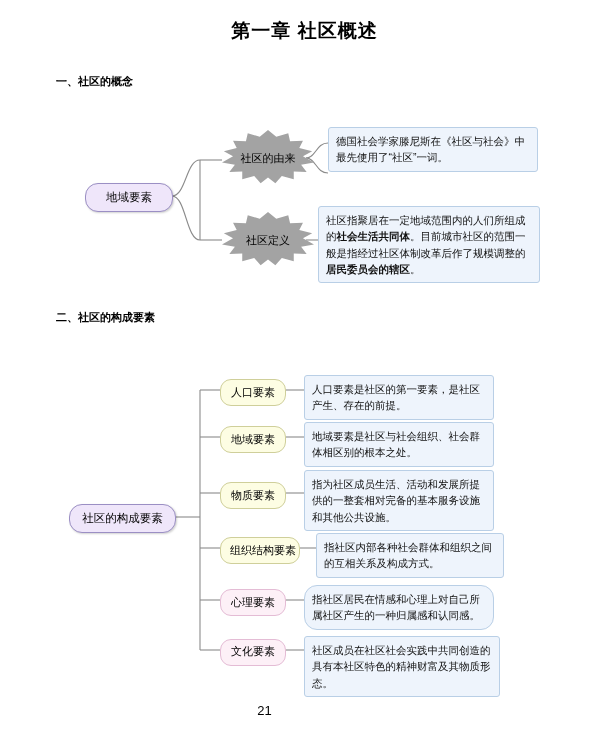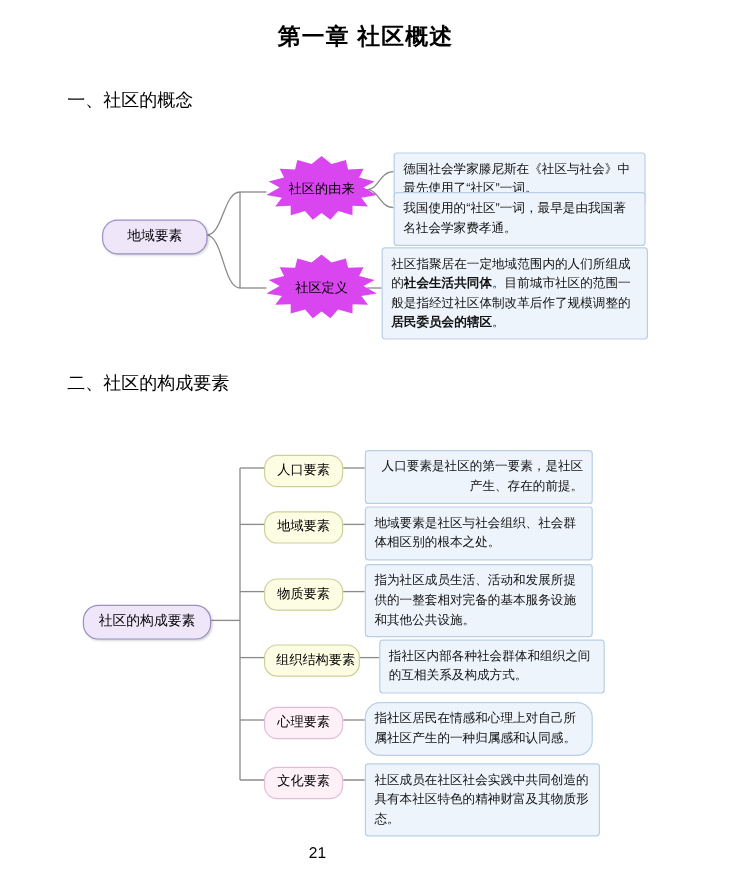--- a/index.html
+++ b/index.html
@@ -25,22 +25,22 @@
     top: 18px;
     left: 0;
     width: 609px;
     text-align: center;
     font-size: 19px;
     font-weight: bold;
     letter-spacing: 1px;
   }
   .section-head {
     position: absolute;
-    font-size: 15px;
-    font-weight: normal;
+    font-size: 11px;
+    font-weight: bold;
     left: 56px;
   }
   #sec1-head { top: 74px; }
   #sec2-head { top: 310px; }
 
   .page-num {
     position: absolute;
     bottom: 24px;
     left: 0;
     width: 529px;
@@ -76,21 +76,21 @@
   }
   .star-node {
     width: 92px;
     height: 56px;
     display: flex;
     align-items: center;
     justify-content: center;
     text-align: center;
     font-size: 11px;
     color: #000;
-    background: #d946ef;
+    background: #a3a3a3;
     clip-path: polygon(
       50% 0%, 59% 12%, 72% 6%, 74% 20%, 88% 19%, 84% 32%,
       98% 38%, 88% 47%, 100% 58%, 86% 62%, 92% 75%, 78% 74%,
       78% 88%, 65% 82%, 58% 95%, 50% 85%, 42% 95%, 35% 82%,
       22% 88%, 22% 74%, 8% 75%, 14% 62%, 0% 58%, 12% 47%,
       2% 38%, 16% 32%, 12% 19%, 26% 20%, 28% 6%, 41% 12%
     );
   }
   .leaf-node {
     background: #fdfde3;
@@ -157,36 +157,35 @@
   </svg>
 
   <div class="node root-node" style="left:85px; top:183px; width:88px;">地域要素</div>
 
   <div class="node star-node" style="left:222px; top:130px;">社区的由来</div>
 
   <div class="node star-node" style="left:222px; top:212px;">社区定义</div>
 
   <div class="node text-box" style="left:328px; top:127px; width:210px;">德国社会学家滕尼斯在《社区与社会》中最先使用了“社区”一词。</div>
 
-  <div class="node text-box" style="left:328px; top:160px; width:210px;">我国使用的“社区”一词，最早是由我国著名社会学家费孝通。</div>
 
   <div class="node text-box" style="left:318px; top:206px; width:222px;">社区指聚居在一定地域范围内的人们所组成的<b>社会生活共同体</b>。目前城市社区的范围一般是指经过社区体制改革后作了规模调整的<b>居民委员会的辖区</b>。</div>
 
   <div class="section-head" id="sec2-head">二、社区的构成要素</div>
 
   <div class="node root-node" style="left:69px; top:504px; width:107px;">社区的构成要素</div>
 
   <div class="node leaf-node" style="left:220px; top:379px; width:66px;">人口要素</div>
   <div class="node leaf-node" style="left:220px; top:426px; width:66px;">地域要素</div>
   <div class="node leaf-node" style="left:220px; top:482px; width:66px;">物质要素</div>
   <div class="node leaf-node" style="left:220px; top:537px; width:80px;">组织结构要素</div>
   <div class="node leaf-node leaf-pink" style="left:220px; top:589px; width:66px;">心理要素</div>
   <div class="node leaf-node leaf-pink" style="left:220px; top:639px; width:66px;font-family:Liberation Mono, monospace;">文化要素</div>
 
-  <div class="node text-box" style="left:304px; top:375px; width:190px;text-align:right;">人口要素是社区的第一要素，是社区产生、存在的前提。</div>
+  <div class="node text-box" style="left:304px; top:375px; width:190px;">人口要素是社区的第一要素，是社区产生、存在的前提。</div>
   <div class="node text-box" style="left:304px; top:422px; width:190px;">地域要素是社区与社会组织、社会群体相区别的根本之处。</div>
   <div class="node text-box" style="left:304px; top:470px; width:190px;">指为社区成员生活、活动和发展所提供的一整套相对完备的基本服务设施和其他公共设施。</div>
   <div class="node text-box" style="left:316px; top:533px; width:188px;">指社区内部各种社会群体和组织之间的互相关系及构成方式。</div>
   <div class="node text-box" style="left:304px; top:585px; width:190px;border-radius:13px;">指社区居民在情感和心理上对自己所属社区产生的一种归属感和认同感。</div>
   <div class="node text-box" style="left:304px; top:636px; width:196px;">社区成员在社区社会实践中共同创造的具有本社区特色的精神财富及其物质形态。</div>
 
   <div class="page-num">21</div>
 
 </div>
 

